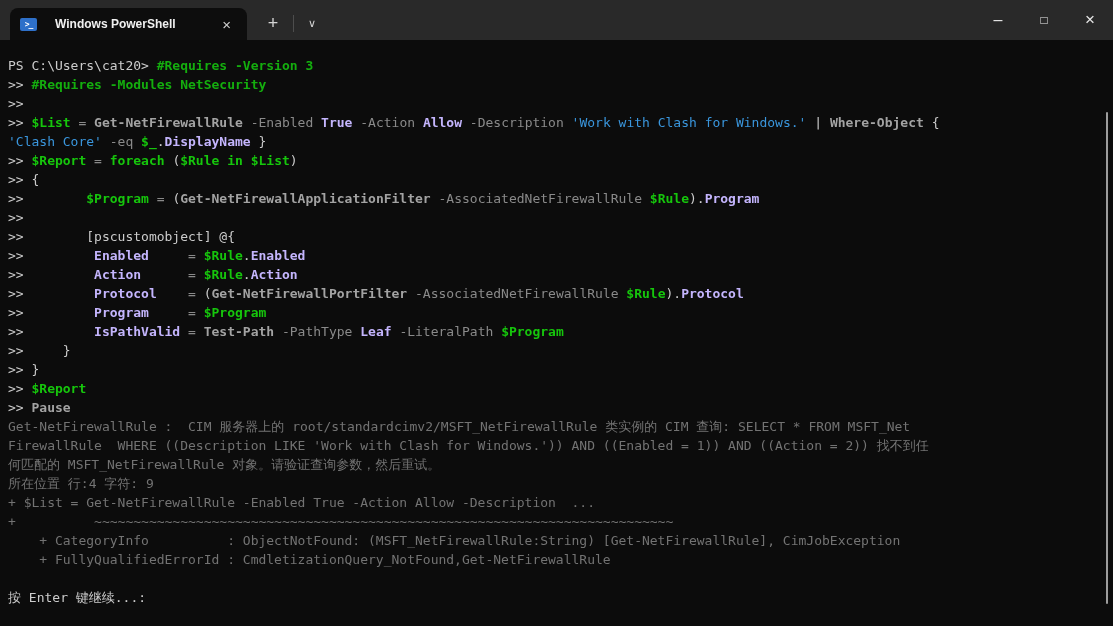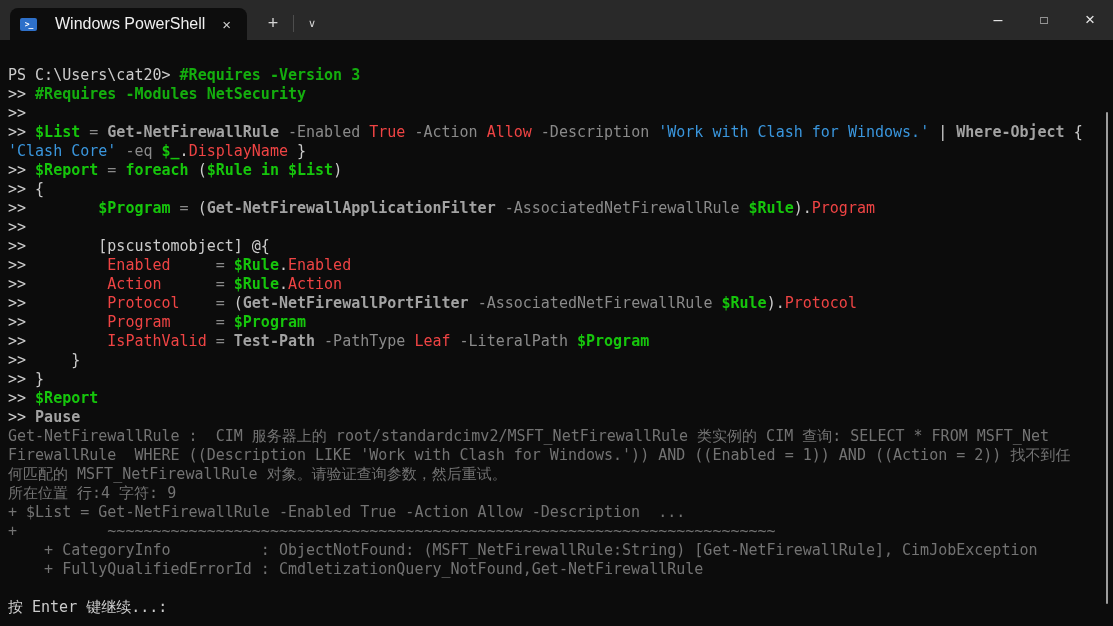--- a/index.html
+++ b/index.html
@@ -6,41 +6,41 @@
   html,body { width: 1113px; height: 626px; overflow: hidden; background:#0c0c0c; }
   .window { position: relative; width: 1113px; height: 626px; background:#0c0c0c; font-family:"Liberation Sans", sans-serif; }
 
   
   .titlebar { position:absolute; top:0; left:0; width:100%; height:40px; background:#292929; }
   .tab { position:absolute; left:10px; top:8px; width:237px; height:32px; background:#0d0d0d;
          border-radius:8px 8px 0 0; display:flex; align-items:center; padding:0 10px; cursor:default; }
   .ps-icon { width:17px; height:13px; background:#2e70c9; border-radius:2px; color:#fff;
              font-family:"DejaVu Sans Mono", monospace; font-size:8px; font-weight:bold;
              display:flex; align-items:center; justify-content:center; letter-spacing:-1px; flex:0 0 auto; }
-  .tab-title { color:#f0f0f0; font-size:16px; font-weight:400; margin-left:18px; white-space:nowrap;
+  .tab-title { color:#f0f0f0; font-size:12px; font-weight:700; margin-left:18px; white-space:nowrap;
                overflow:hidden; flex:1 1 auto; }
   .tab-close { color:#cfcfcf; font-size:15px; line-height:1; padding:2px 6px; border-radius:4px; flex:0 0 auto; }
   .newtab { position:absolute; left:258px; top:8px; width:30px; height:30px; color:#d4d4d4; font-size:18px;
             display:flex; align-items:center; justify-content:center; }
   .tabbar-divider { position:absolute; left:293px; top:15px; width:1px; height:17px; background:#4d4d4d; }
   .tab-dropdown { position:absolute; left:298px; top:8px; width:28px; height:30px; color:#d4d4d4; font-size:11px;
                   display:flex; align-items:center; justify-content:center; }
   .win-controls { position:absolute; right:0; top:0; height:40px; display:flex; }
   .win-btn { width:46px; height:40px; display:flex; align-items:center; justify-content:center; color:#e8e8e8; }
   .win-btn.min { font-size:16px; }
   .win-btn.max { font-size:12px; }
   .win-btn.close { font-size:17px; }
 
   
   .terminal { position:absolute; top:40px; left:0; width:1113px; height:586px; background:#0c0c0c;
-              padding:26px 8px 0 8px; font-family:"DejaVu Sans Mono", monospace; font-size:15px;
+              padding:16px 8px 0 8px; font-family:"DejaVu Sans Mono", monospace; font-size:13px;
               line-height:19px; white-space:pre; overflow:hidden; }
   .line { height:19px; }
   .c-w  { color:#cccccc; }
-  .c-b  { color:#ef4444; font-weight:normal; }
+  .c-b  { color:#c4b5fd; font-weight:bold; }
   .c-g  { color:#16c60c; font-weight:bold;text-align:right; }
   .c-cm { color:#14ae0e; font-weight:bold; }
   .c-y  { color:#a3a3a3; font-weight:bold; }
   .c-p  { color:#8a8a8a; }
   .c-s  { color:#3a96dd; font-weight:normal; }
   .c-r  { color:#737373; }
 
   .scrollbar { position:absolute; right:5px; top:112px; width:2px; height:492px; background:#9d9d9d; border-radius:1px; }
 </style>
 </head>

